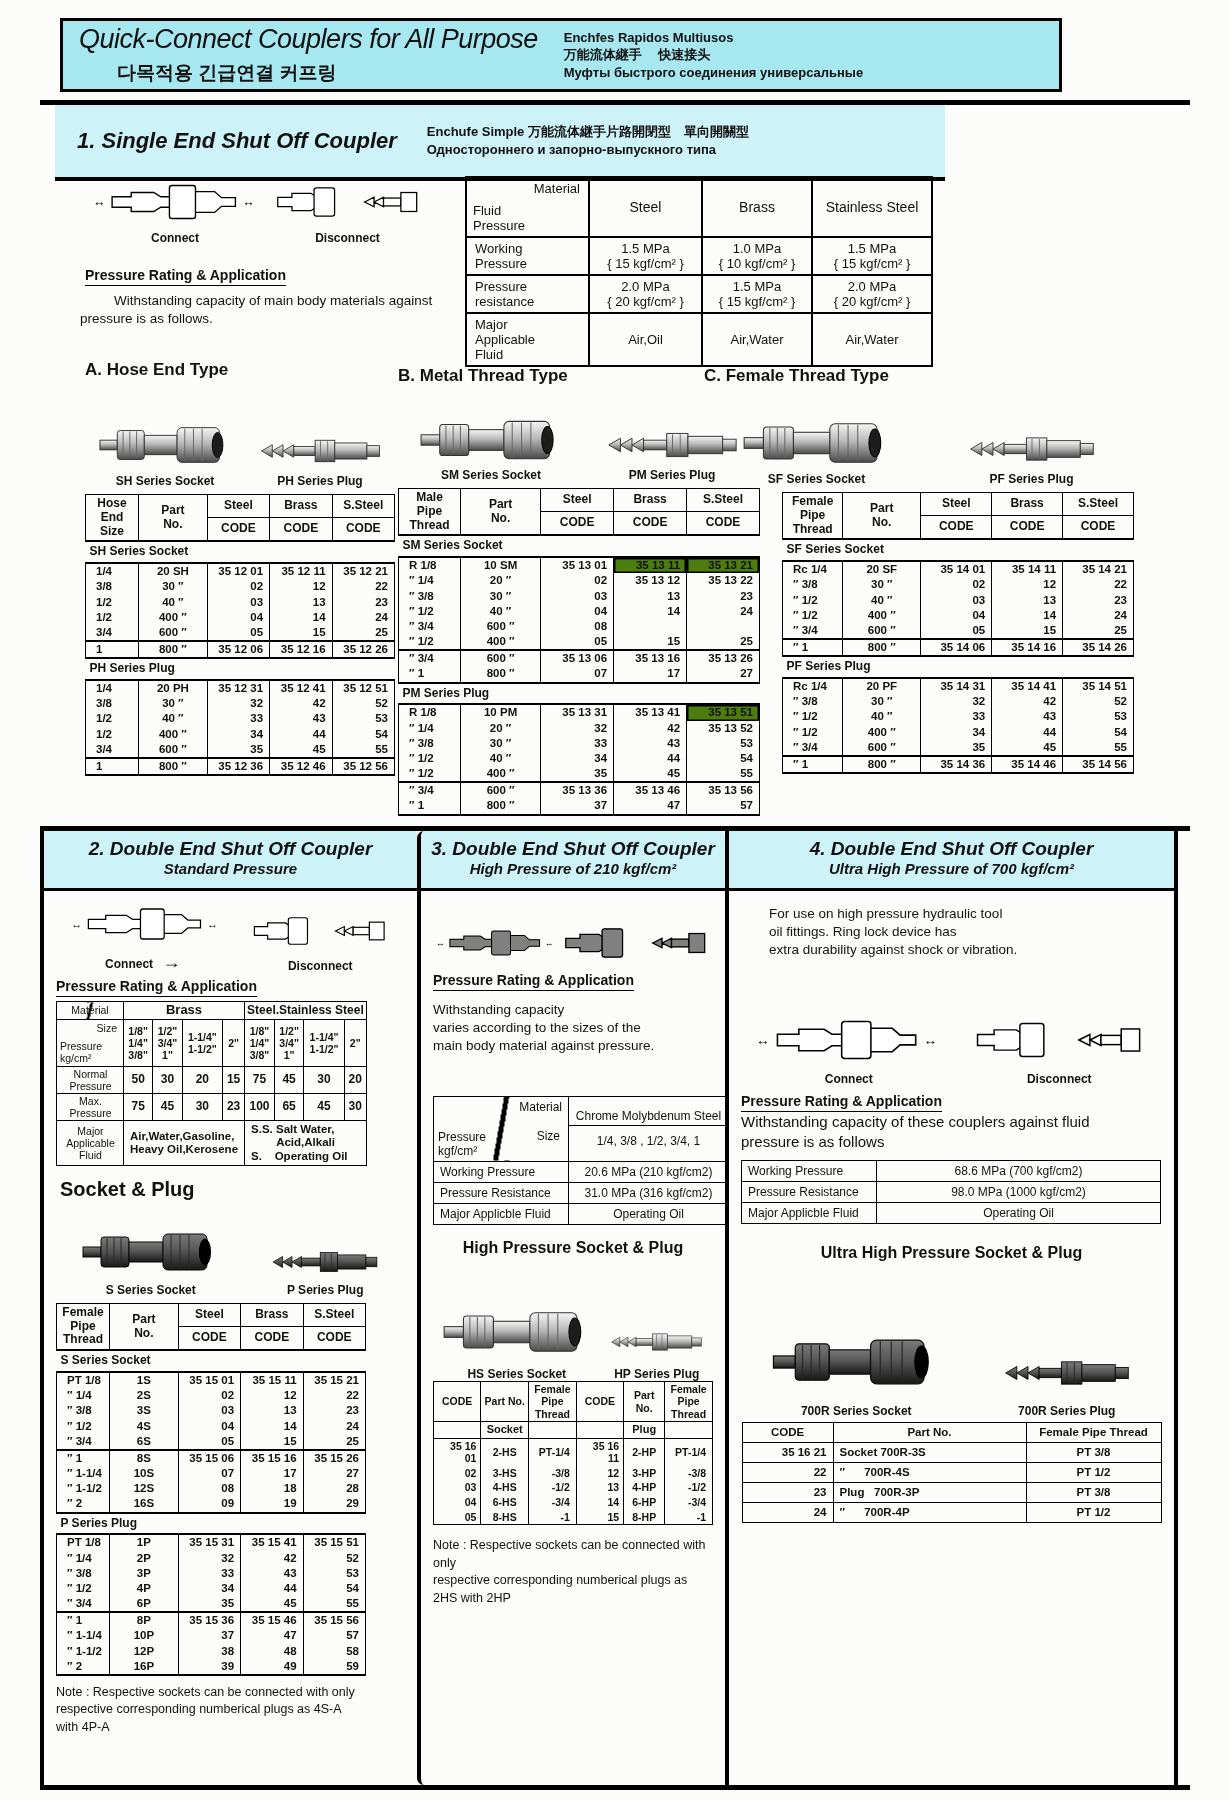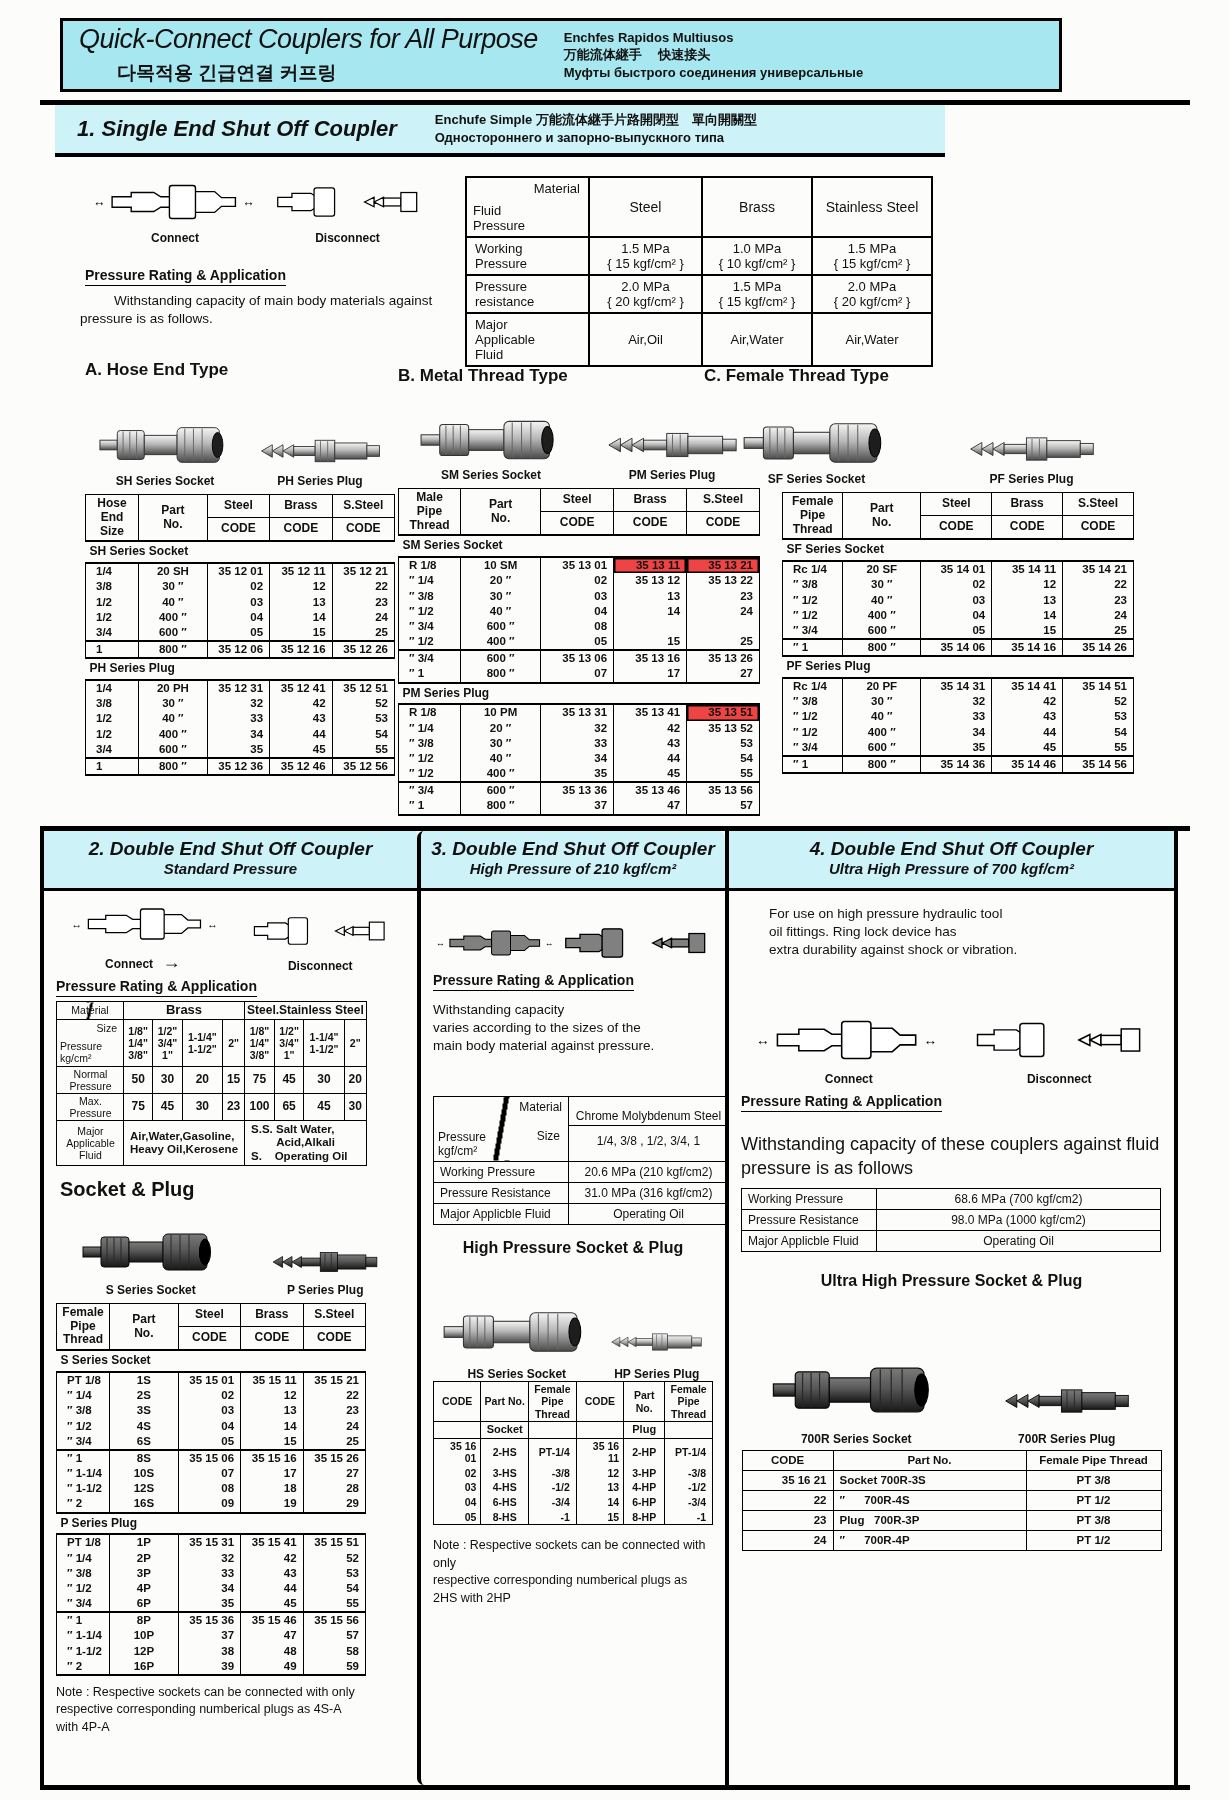--- a/index.html
+++ b/index.html
@@ -10,22 +10,22 @@
   
   .banner{position:absolute;left:60px;top:18px;width:1002px;height:74px;
           border:3px solid #000;display:flex;align-items:center;gap:26px;
           padding:4px 16px;box-sizing:border-box;}
   .banner-title{font-size:27px;font-weight:normal;font-style:italic;letter-spacing:-0.5px;}
   .banner-kr{font-size:19px;font-weight:bold;margin-top:5px;padding-left:38px;}
   .banner-right{font-size:13px;font-weight:bold;line-height:1.35;}
   .heavy-rule{position:absolute;left:40px;top:100px;width:1150px;height:5px;background:#000;}
 
   
-  .s1-header{position:absolute;left:55px;top:105px;width:890px;height:52px;
-             border-bottom:4px solid #000;display:flex;align-items:center;gap:38px;
+  .s1-header{position:absolute;left:55px;top:105px;width:890px;height:76px;
+             border-bottom:4px solid #000;display:flex;align-items:center;gap:30px;
              padding:18px 22px;box-sizing:border-box;}
   .s1-title{font-size:22px;font-weight:bold;font-style:italic;white-space:nowrap;}
   .s1-sub{font-size:13px;font-weight:bold;line-height:1.35;}
 
   
   .pra{display:inline-block;font-size:14px;font-weight:bold;border-bottom:1.5px solid #000;padding-bottom:2px;}
   .body-text{font-size:13.5px;line-height:1.35;}
   .note{font-size:12.5px;line-height:1.4;white-space:pre-line;}
 
   
@@ -49,21 +49,21 @@
   .parts th{border:1.5px solid #000;padding:2px 3px;font-size:12px;line-height:1.15;text-align:center;}
   .parts td{border-left:1.5px solid #000;border-right:1.5px solid #000;
             padding:0 5px;line-height:1.32;}
   .parts .series-row td{border:none;border-top:2px solid #000;border-bottom:1.5px solid #000;
             text-align:left;font-size:12px;padding:2px 4px;}
   .parts .grp-first td{border-top:2px solid #000;}
   .parts tbody tr:last-child td{border-bottom:2px solid #000;}
   .parts .c0{text-align:left;padding-left:10px;width:17%;}
   .parts .c1{text-align:center;width:22%;}
   .parts .c2,.parts .c3,.parts .c4{text-align:right;padding-right:6px;width:20%;}
-  .parts .hl{background:#ef4444;box-shadow:inset 0 0 0 1.5px #000;}
+  .parts .hl{background:#4d7c0f;box-shadow:inset 0 0 0 1.5px #000;}
 
   
   .bottom{position:absolute;left:40px;top:826px;width:1150px;height:964px;
           border-top:5px solid #000;border-bottom:5px solid #000;display:flex;box-sizing:border-box;}
   .bcol{box-sizing:border-box;border-left:4px solid #000;overflow:hidden;}
   .bcol:last-child{border-right:4px solid #000;}
   .bc2{width:377px;} .bc3{width:308px;border-radius:7px;} .bc4{width:453px;}
   .bheader{height:60px;border-bottom:3px solid #000;text-align:center;padding-top:7px;box-sizing:border-box;}
   .bheader .l1{font-size:19px;font-weight:bold;font-style:italic;line-height:1.15;text-align:center;}
   .bheader .l2{font-size:15px;font-weight:bold;font-style:italic;}
@@ -1105,21 +1105,21 @@
           </figure>
           <figure>
             <svg width="175" height="58" viewBox="0 0 190 52">
                 <use href="#la-split"></use>
               </svg>
             <figcaption>Disconnect</figcaption>
           </figure>
         </div>
 
         <div style="margin-top:6px;"><span class="pra">Pressure Rating &amp; Application</span></div>
-        <div class="body-text pre" style="margin-top:20px;font-size:18px;">Withstanding capacity of these couplers against fluid
+        <div class="body-text pre" style="margin-top:0;font-size:15px;">Withstanding capacity of these couplers against fluid
 pressure is as follows</div>
 
         <table class="kv" style="margin-top:8px;width:420px;">
           <tbody>
               <tr>
                 <td class="k0">Working Pressure</td>
                 <td class="k1">68.6 MPa (700 kgf/cm2)</td>
               </tr>
               <tr>
                 <td class="k0">Pressure Resistance</td>

